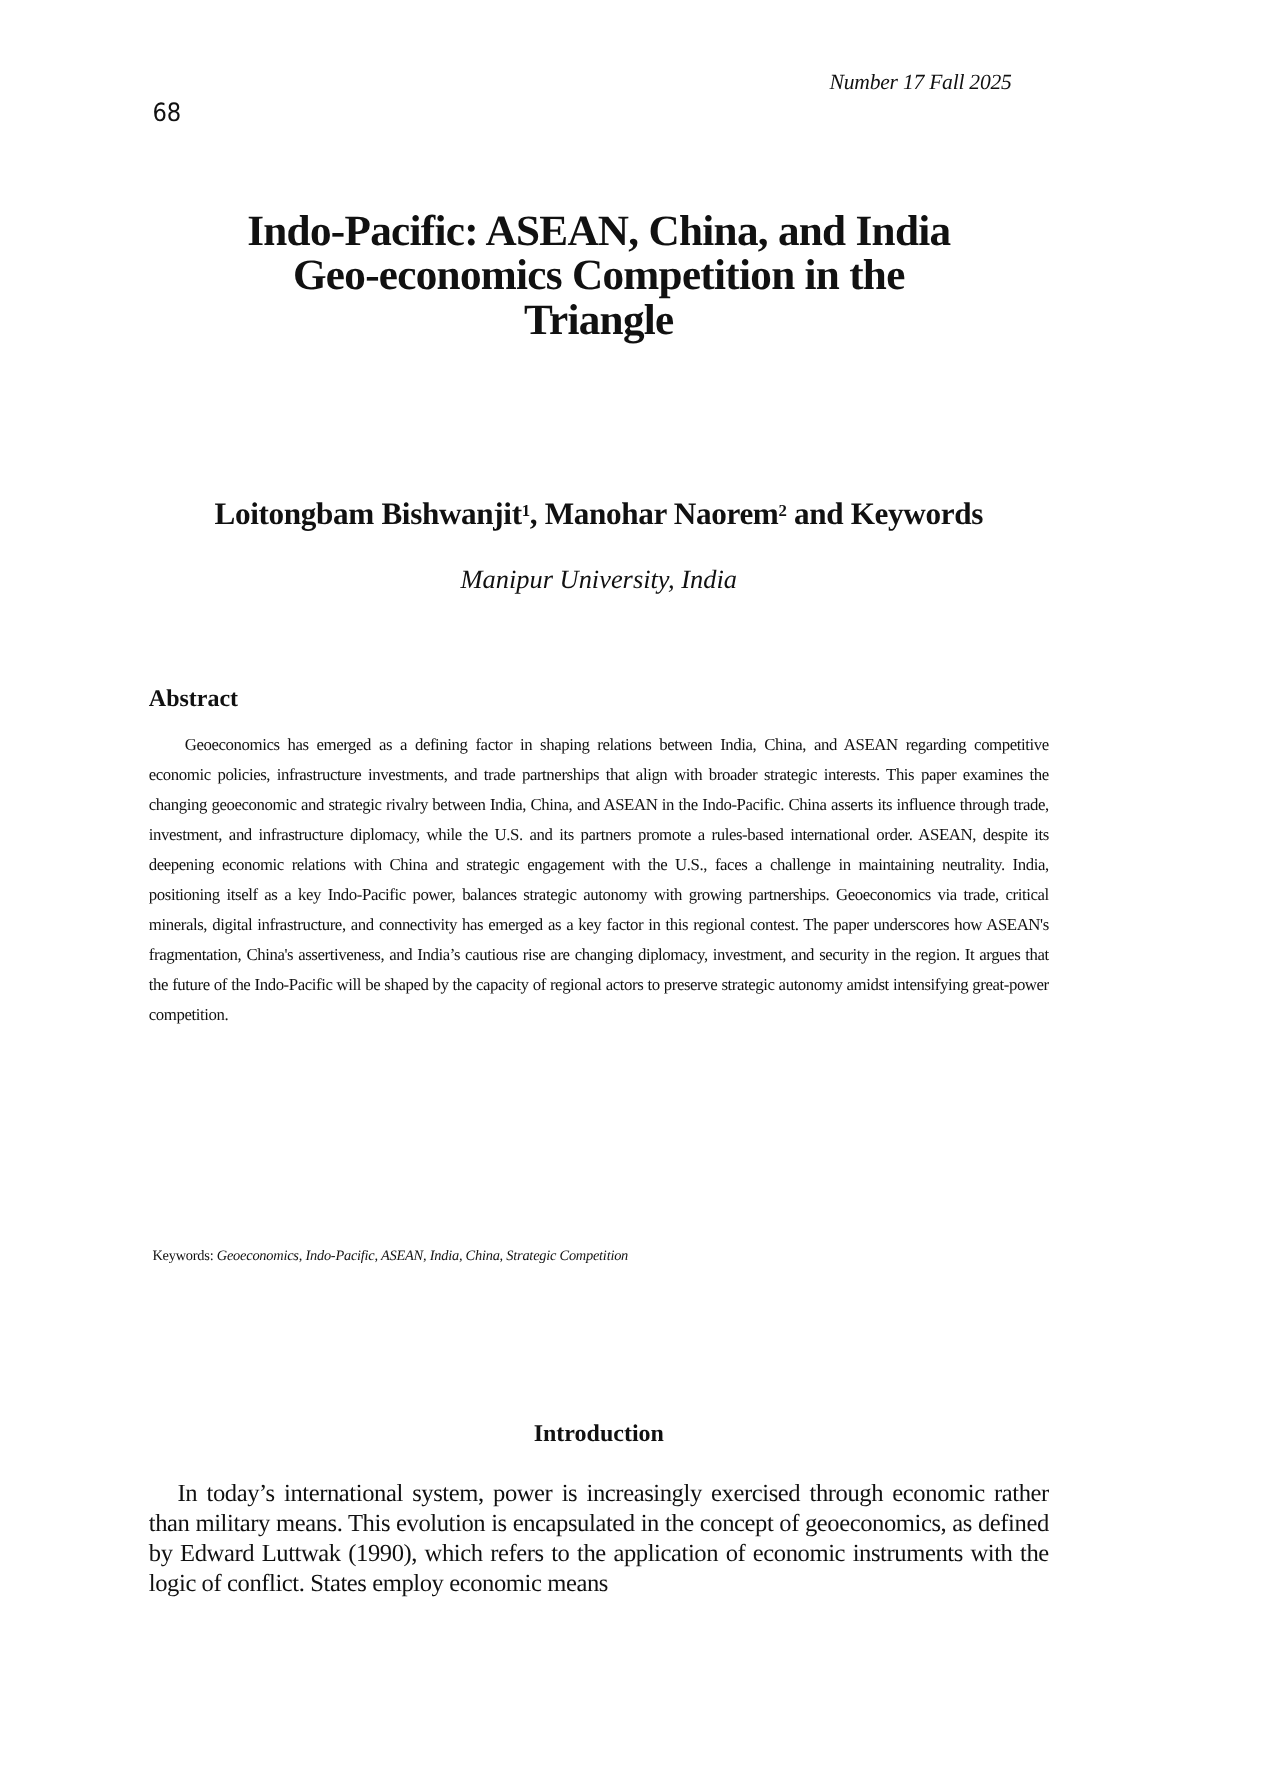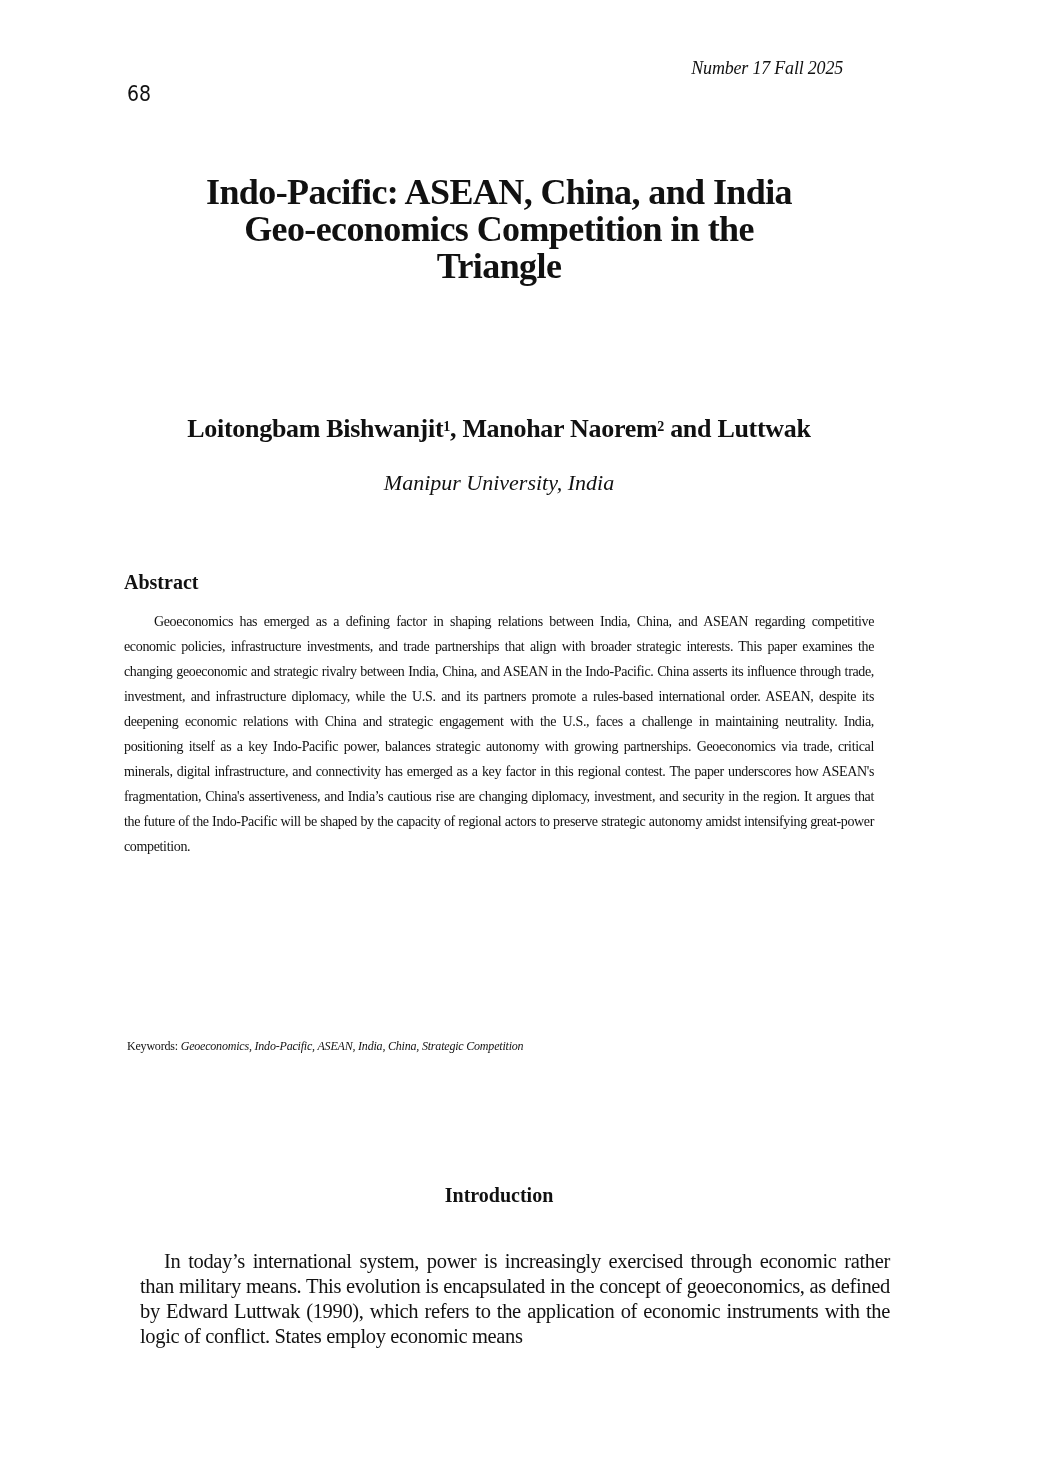--- a/index.html
+++ b/index.html
@@ -120,37 +120,37 @@
     .intro-body {
       position: absolute;
       top: 1233px;
       left: 124px;
       width: 750px;
       text-align: justify;
       text-indent: 24px;
       font-size: 20.5px;
       line-height: 25px;
       letter-spacing: -0.35px;
-      margin: 16px;
+      margin: 0;
     }
   </style>
 </head>
 <body>
 
 <div class="running-head">Number 17 Fall 2025</div>
 <div class="page-number">68</div>
 
 <h1 class="title">
   <span>Indo-Pacific:  ASEAN, China, and India</span>
   <span>Geo-economics Competition in the</span>
   <span>Triangle</span>
 </h1>
 
 <div class="authors">
-  <span class="line"><span>Loitongbam Bishwanjit</span><sup>1</sup><span>, </span><span>Manohar Naorem</span><sup>2</sup><span> and Luttwak</span></span>
+  <span class="line"><span>Loitongbam Bishwanjit</span><sup>1</sup><span>, </span><span>Manohar Naorem</span><sup>2</sup><span> and Keywords</span></span>
 </div>
 
 <div class="affiliation">Manipur University, India</div>
 
 <h2 class="abstract-heading">Abstract</h2>
 <p class="abstract-body">Geoeconomics has emerged as a defining factor in shaping relations between India, China, and ASEAN regarding competitive economic policies, infrastructure investments, and trade partnerships that align with broader strategic interests. This paper examines the changing geoeconomic and strategic rivalry between India, China, and ASEAN in the Indo-Pacific. China asserts its influence through trade, investment, and infrastructure diplomacy, while the U.S. and its partners promote a rules-based international order. ASEAN, despite its deepening economic relations with China and strategic engagement with the U.S., faces a challenge in maintaining neutrality. India, positioning itself as a key Indo-Pacific power, balances strategic autonomy with growing partnerships. Geoeconomics via trade, critical minerals, digital infrastructure, and connectivity has emerged as a key factor in this regional contest. The paper underscores how ASEAN's fragmentation, China's assertiveness, and India’s cautious rise are changing diplomacy, investment, and security in the region. It argues that the future of the Indo-Pacific will be shaped by the capacity of regional actors to preserve strategic autonomy amidst intensifying great-power competition.</p>
 
 <div class="keywords"><span>Keywords: </span><span class="kw-values">Geoeconomics, Indo-Pacific, ASEAN, India, China, Strategic Competition</span></div>
 
 <h2 class="intro-heading">Introduction</h2>

